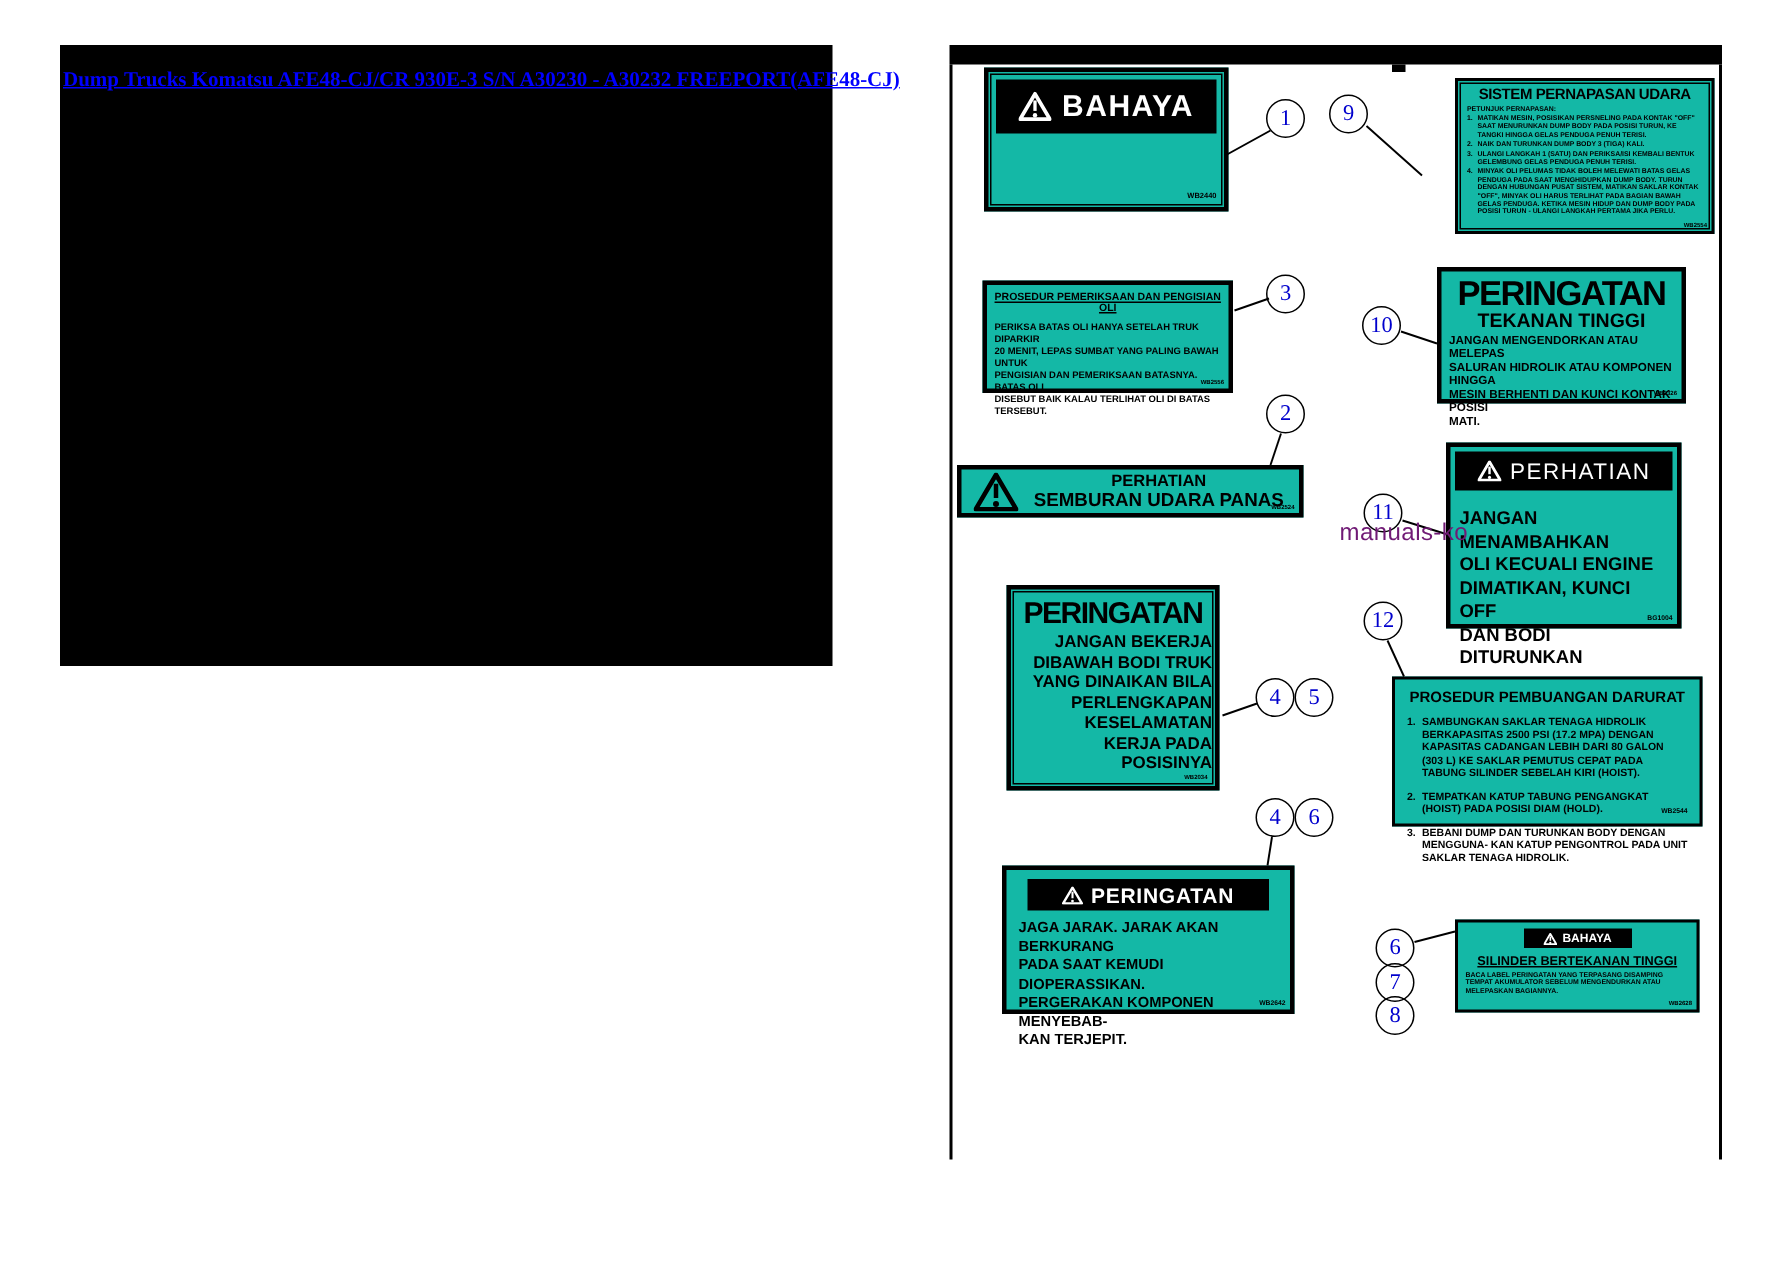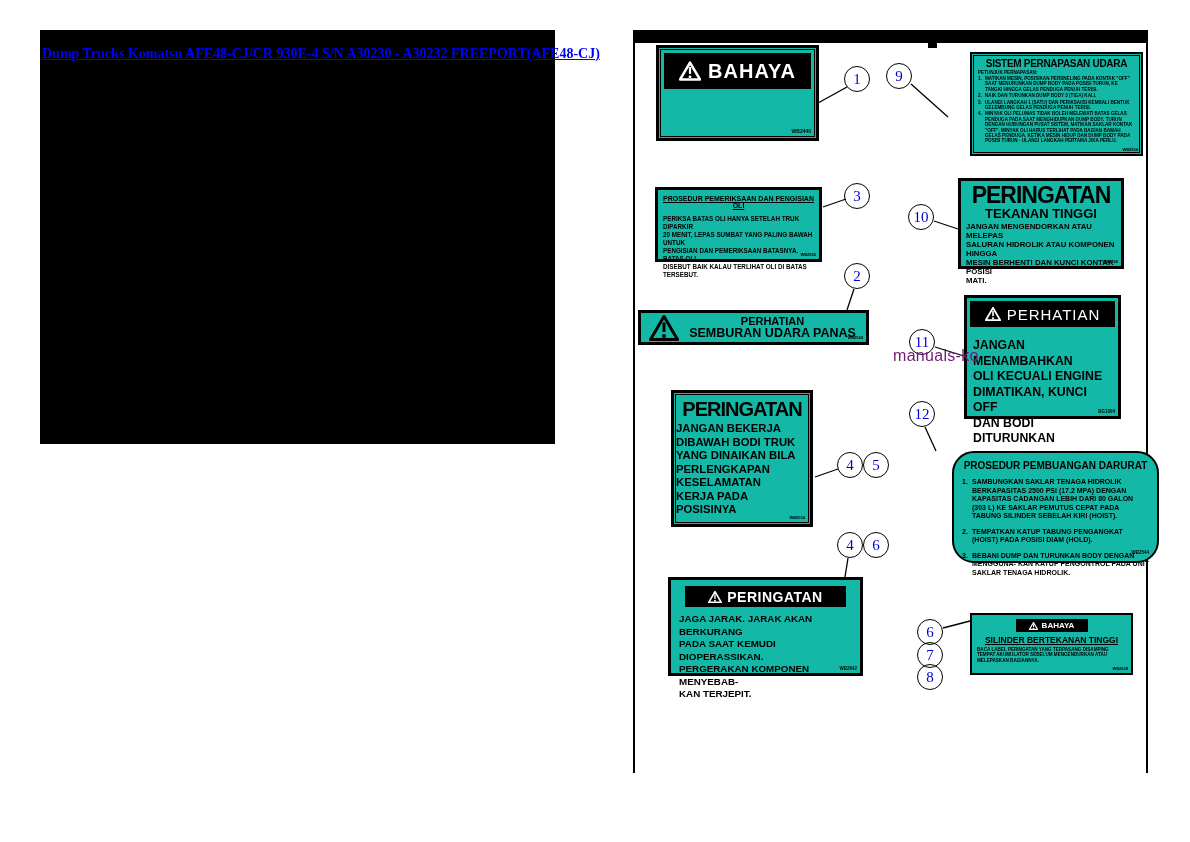--- a/index.html
+++ b/index.html
@@ -47,23 +47,23 @@
   .d5 .txtwrap{flex:1;text-align:center;}
   .d5 .l1{font-size:11px;font-weight:bold;line-height:12px;}
   .d5 .l2{font-size:12.5px;font-weight:bold;line-height:13px;}
   
   .d6{left:964px;top:295px;width:157px;height:124px;}
   .d6 .dark-head{margin:3px;height:26px;gap:6px;font-size:15px;letter-spacing:1px;}
   .d6 .body{font-size:12.3px;font-weight:bold;line-height:15.5px;padding:8px 6px 0 6px;}
   
   .d7{left:671px;top:390px;width:142px;height:137px;}
   .d7 .title{font-size:20px;font-weight:bold;text-align:center;letter-spacing:-1px;margin-top:4px;line-height:21px;}
-  .d7 .body{font-size:11.3px;font-weight:bold;text-align:left;line-height:13.5px;margin-top:2px;}
-  
-  .d8{left:928px;top:451px;width:207px;height:112px;border-width:2px;border-radius:22px;margin-left:24px;}
+  .d7 .body{font-size:11.3px;font-weight:bold;text-align:right;line-height:13.5px;margin-top:2px;}
+  
+  .d8{left:928px;top:451px;width:207px;height:100px;border-width:2px;border-radius:0;}
   .d8 .title{font-size:10px;font-weight:bold;text-align:center;margin-top:7px;}
   .d8 .row{display:flex;padding:0 8px;margin-top:7px;}
   .d8 .num{flex:0 0 10px;font-size:7px;font-weight:bold;}
   .d8 .txt{flex:1;font-size:7px;font-weight:bold;line-height:8.5px;}
   .d8 .code{right:8px;bottom:6px;font-size:4.5px;}
   
   .d9{left:668px;top:577px;width:195px;height:99px;}
   .d9 .dark-head{margin:6px 14px 0 14px;height:21px;gap:5px;font-size:14px;font-weight:bold;letter-spacing:0.5px;}
   .d9 .body{font-size:9.8px;font-weight:bold;line-height:12.5px;padding:6px 8px 0 8px;}
   
@@ -79,21 +79,21 @@
   
   .watermark{position:absolute;left:893px;top:347px;z-index:9;font-size:16px;color:#701a75;letter-spacing:0.3px;}
   .lines{position:absolute;left:0;top:0;z-index:5;pointer-events:none;}
 </style>
 </head>
 <body>
 
 <div class="page">
 
   <div class="left-box">
-    <a class="doc-link">Dump Trucks Komatsu AFE48-CJ/CR 930E-4 S/N A30230 - A30232 FREEPORT(AFE48-CJ)</a>
+    <a class="doc-link">Dump Trucks Komatsu AFE48-CJ/CR 930E-3 S/N A30230 - A30232 FREEPORT(AFE48-CJ)</a>
   </div>
 
   <div class="top-bar"></div>
   <div class="tick"></div>
   <div class="rule-v rule-left"></div>
   <div class="rule-v rule-right"></div>
 
   <div class="decal d1">
     <div class="inner">
       <div class="dark-head">

